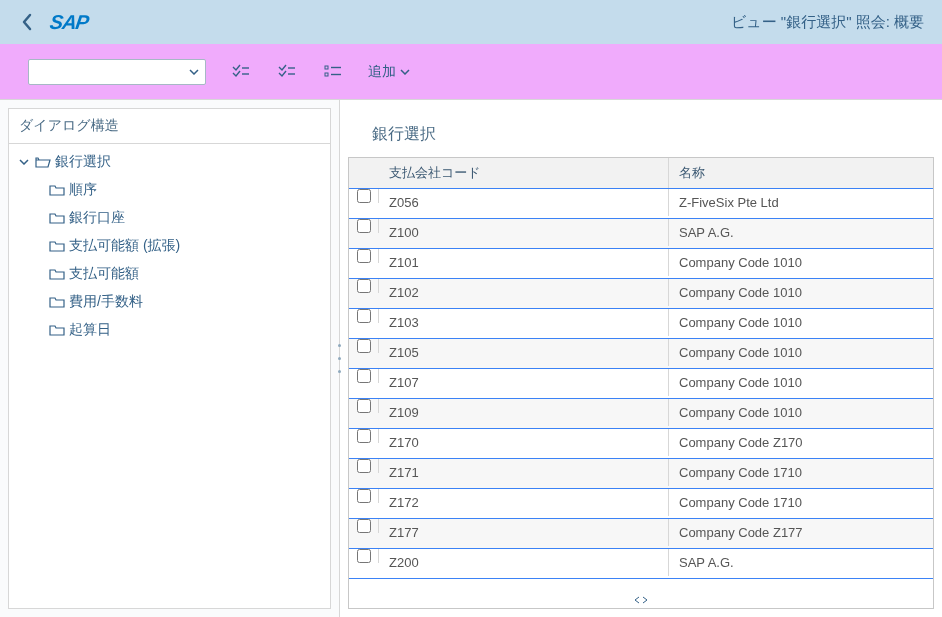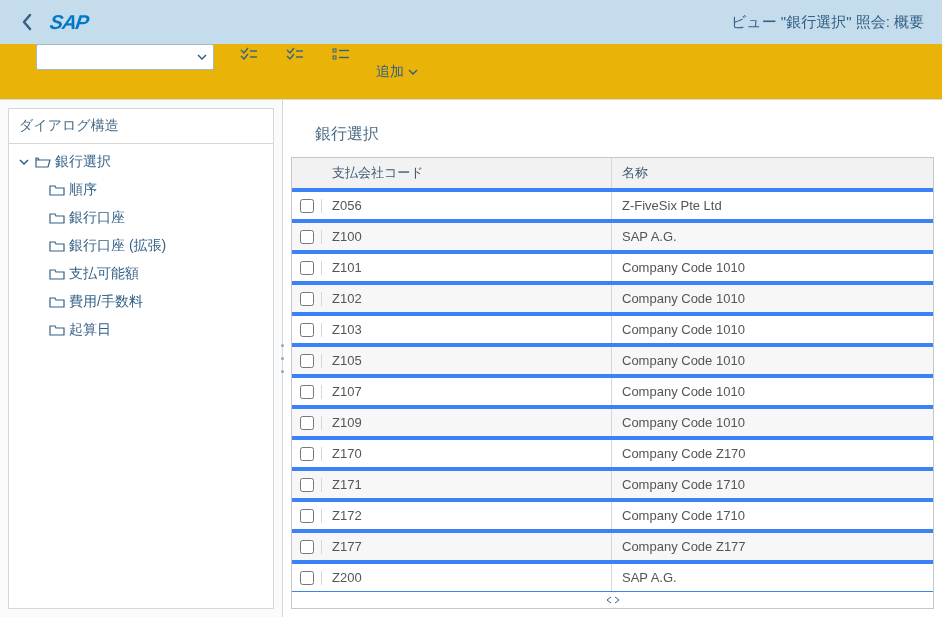--- a/index.html
+++ b/index.html
@@ -39,23 +39,24 @@
     position: absolute;
     right: 18px;
     top: 50%; transform: translateY(-50%);
     color: #346187;
     font-size: 15px;
   }
   .toolbar {
     height: 56px;
     border-bottom: 1px solid #d7d7d7;
     display: flex;
-    padding: 0 36px;
+    align-items: center;
+    padding: 0 28px;
     gap: 24px;
-    background: #eab308;
+    background: #f0abfc;
   }
   .select-box {
     width: 178px; height: 26px;
     border: 1px solid #a6b8c5;
     border-radius: 2px;
     background: #fff;
     display: flex; align-items: center; justify-content: flex-end;
     padding: 0 6px;
     color: #346187;
   }
@@ -70,21 +71,21 @@
     color: #346187;
     display: flex; align-items: center; gap: 4px;
     cursor: pointer;
     font-size: 14px;
   }
   .main {
     display: flex;
     height: calc(100% - 100px);
   }
   .sidebar {
-    width: 283px;
+    width: 340px;
     border-right: 1px solid #d7d7d7;
     background: #fafbfc;
     padding: 8px;
     position: relative;
   }
   .sb-panel {
     border: 1px solid #d7d7d7;
     background: #fff;
     height: 100%;
   }
@@ -138,23 +139,23 @@
   }
   .table {
     border: 1px solid #c7c7c7;
     margin: 0 8px 0 0;
     display: flex; flex-direction: column;
     flex: 1;
     min-height: 0;
   }
   .thead, .trow {
     display: flex;
-    border-bottom: 4px solid #3b82f6;
+    border-bottom: 1px solid #3b82f6;
     min-height: 30px;
-    align-items: center;
+    align-items: flex-start;
   }
   .thead { background: #f2f2f2; }
   .cell {
     border-right: 1px solid #d7d7d7;
     padding: 6px 10px;
     display: flex; align-items: center;
     color: #555;
     font-size: 13px;
     overflow: hidden;
     white-space: nowrap;
@@ -277,21 +278,21 @@
                 </svg>
               </span>
               <span>銀行口座</span>
             </div>
             <div class="tree-row child">
               <span class="tree-icon">
                 <svg width="16" height="12" viewBox="0 0 16 12">
                   <path d="M1 2 L6 2 L7 4 L15 4 L15 11 L1 11 Z" stroke="#346187" fill="none" stroke-width="1.2"></path>
                 </svg>
               </span>
-              <span>銀行口座 (拡張)</span>
+              <span>支払可能額 (拡張)</span>
             </div>
             <div class="tree-row child">
               <span class="tree-icon">
                 <svg width="16" height="12" viewBox="0 0 16 12">
                   <path d="M1 2 L6 2 L7 4 L15 4 L15 11 L1 11 Z" stroke="#346187" fill="none" stroke-width="1.2"></path>
                 </svg>
               </span>
               <span>支払可能額</span>
             </div>
             <div class="tree-row child">

